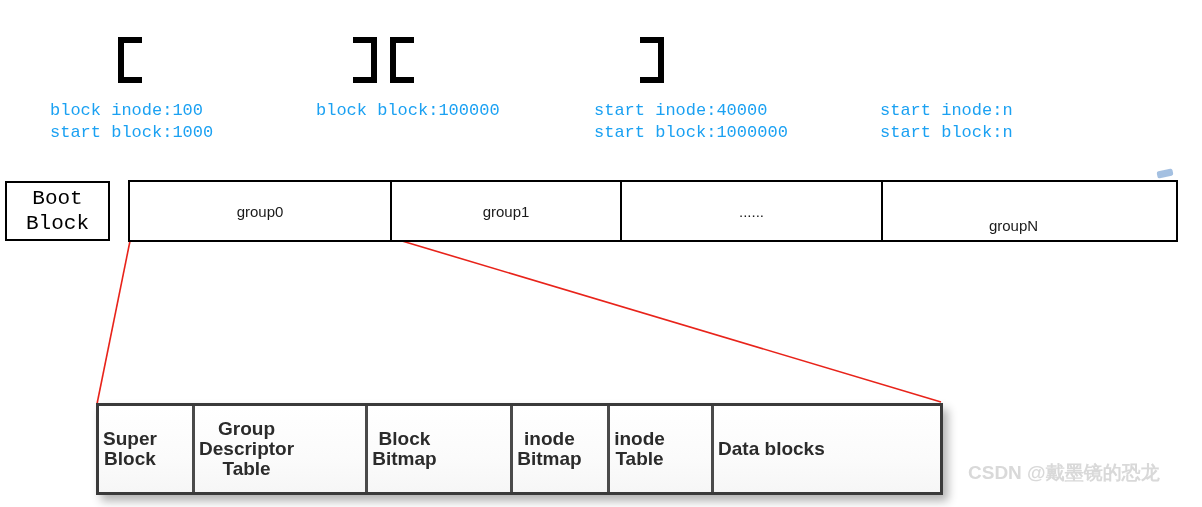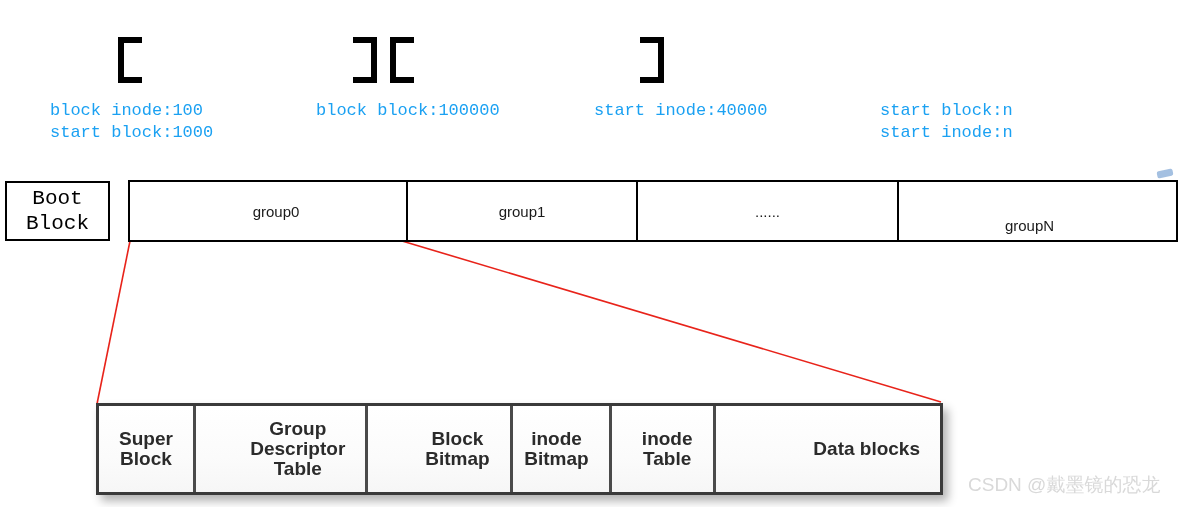--- a/index.html
+++ b/index.html
@@ -86,21 +86,20 @@
   #group-table {
     position: absolute;
     left: 128px;
     top: 180px;
     width: 1050px;
     height: 62px;
     border: 2px solid #000000;
     box-sizing: border-box;
     display: flex;
     background: #ffffff;
-    padding-left: 16px;
   }
   #group-table .gcell {
     border-right: 2px solid #000000;
     box-sizing: border-box;
     display: flex;
     align-items: center;
     justify-content: center;
     font-family: "Liberation Sans", sans-serif;
     font-size: 15px;
     color: #1a1a1a;
@@ -118,43 +117,44 @@
     box-sizing: border-box;
     background: #fdfdfd;
     display: flex;
     box-shadow: 5px 6px 9px rgba(0,0,0,0.30);
   }
   #detail-box .dcell {
     border-right: 3px solid #4a4a4a;
     box-sizing: border-box;
     display: flex;
     align-items: center;
-    justify-content: flex-end;
+    justify-content: flex-start;
     text-align: center;
     font-family: "Liberation Sans", sans-serif;
     font-weight: bold;
     font-size: 19px;
     line-height: 20px;
     color: #2b2b2b;
-    padding: 0 20px;
+    padding: 0 4px;
     background: linear-gradient(180deg,#ffffff 0%,#fbfbfb 60%,#f6f6f6 100%);
   }
   #detail-box .dcell:last-child { border-right: none; }
   #detail-box .dcell span { display: block; }
 
   
   #watermark {
     position: absolute;
     left: 968px;
-    top: 472px;
+    top: 460px;
     font-family: "Liberation Sans", sans-serif;
     font-size: 19px;
     color: #d9d9d9;
     white-space: nowrap;
     user-select: none;
+    font-weight: bold;
   }
 
   
   #artifact {
     position: absolute;
     left: 1157px;
     top: 170px;
     width: 16px;
     height: 7px;
     background: rgba(90,140,200,0.55);
@@ -181,25 +181,26 @@
     <span class="ln">block inode:100</span>
     <span class="ln">start block:1000</span>
   </div>
 
   <div class="annot" style="left:316px; top:100px;">
     <span class="ln">block block:100000</span>
   </div>
 
   <div class="annot" style="left:594px; top:100px;">
     <span class="ln">start inode:40000</span>
+    <span class="ln">start block:1000000</span>
   </div>
 
   <div class="annot" style="left:880px; top:100px;">
+    <span class="ln">start inode:n</span>
     <span class="ln">start block:n</span>
-    <span class="ln">start inode:n</span>
   </div>
 
   <div id="boot-block">
     <span>Boot</span>
     <span>Block</span>
   </div>
 
   <div id="group-table">
     <div class="gcell" style="width:262px;">
       <span>group0</span>

